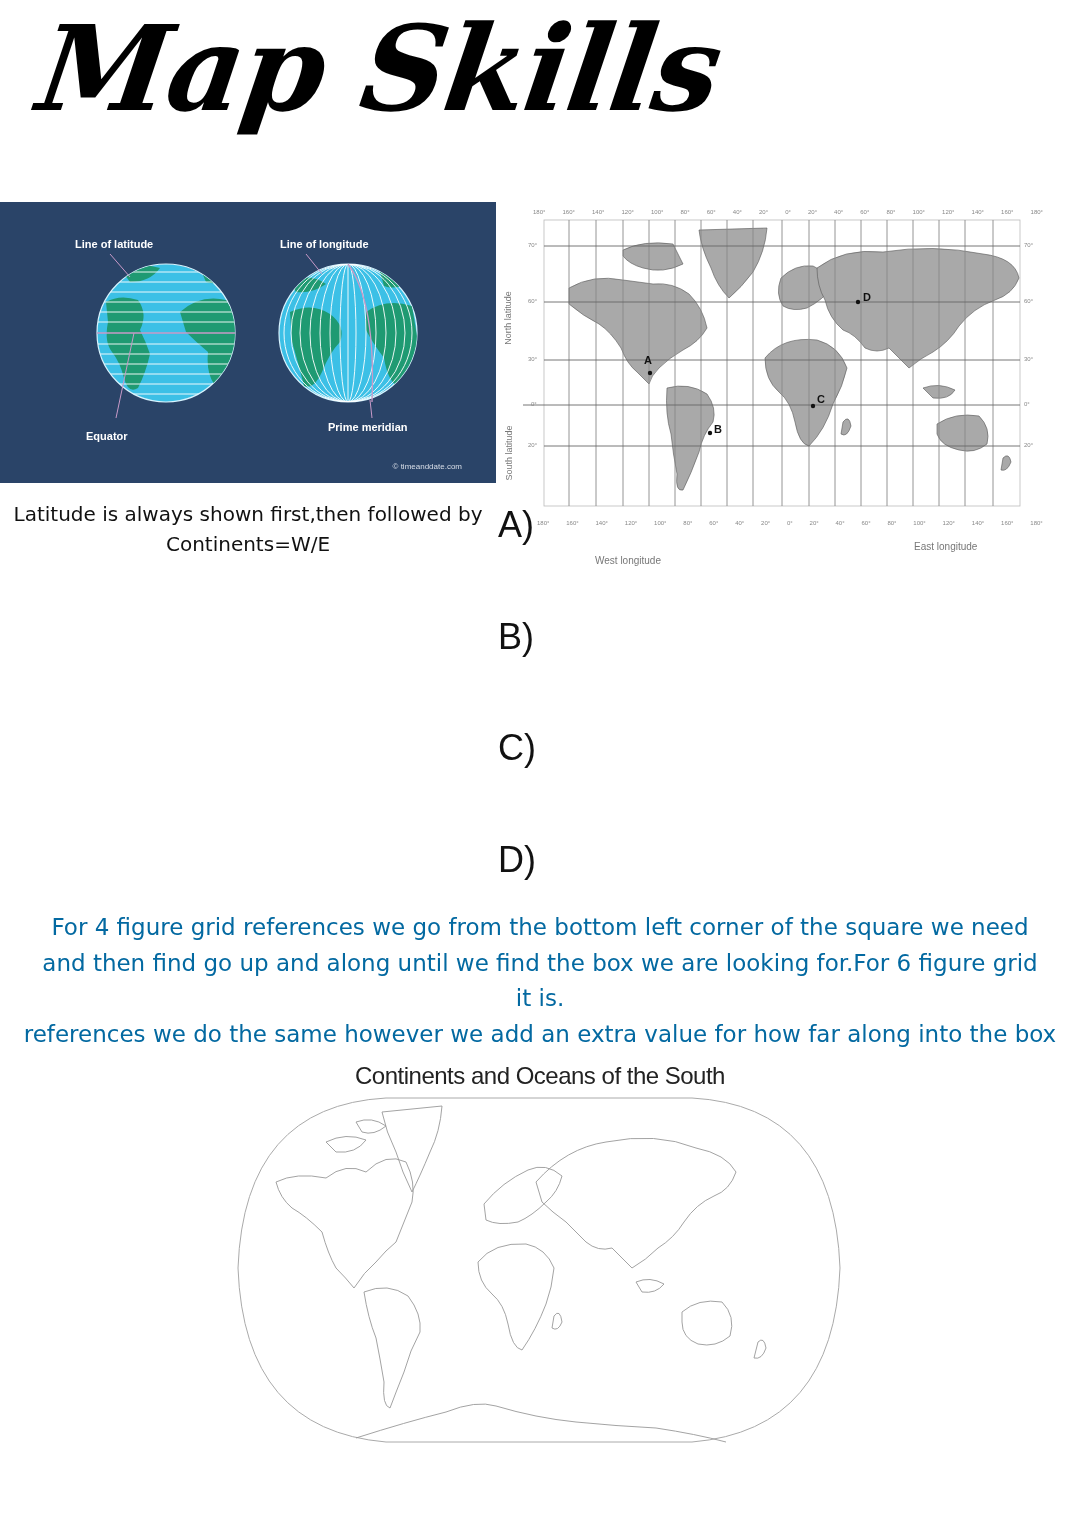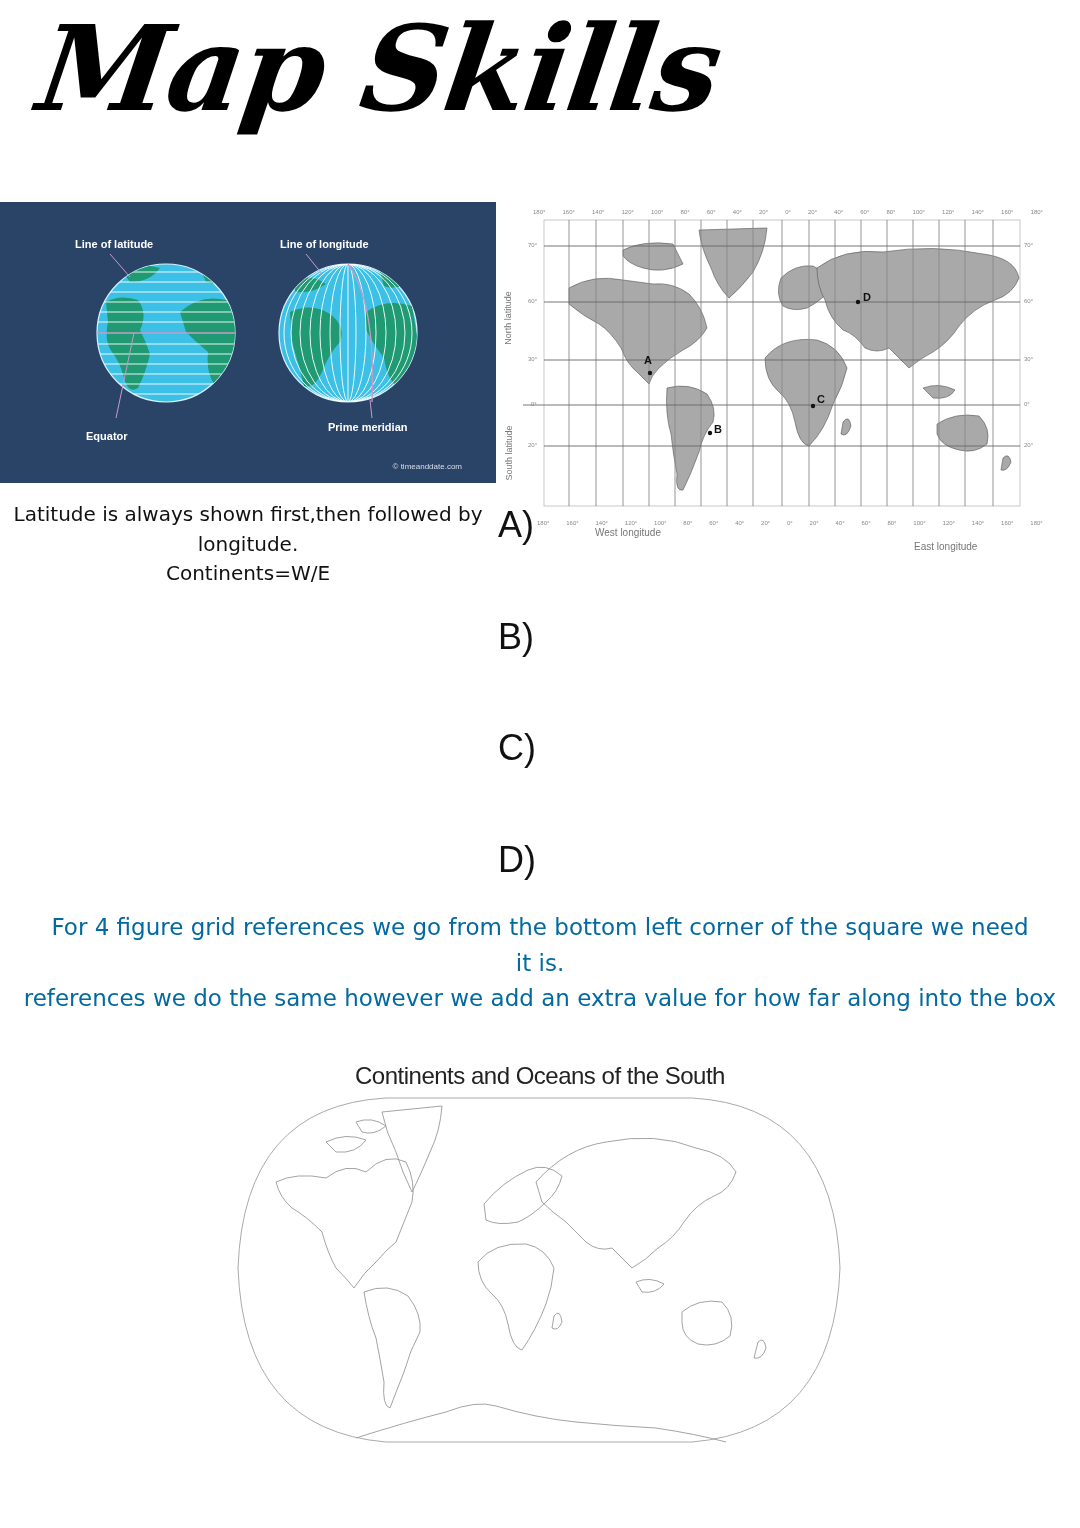--- a/index.html
+++ b/index.html
@@ -84,21 +84,20 @@
       <path d="M348 62 Q376 100 372 200" stroke="#c89ac8" stroke-width="1.3" fill="none"></path>
       <line x1="306" y1="52" x2="322" y2="72" stroke="#c89ac8" stroke-width="1"></line>
       <line x1="370" y1="198" x2="372" y2="216" stroke="#c89ac8" stroke-width="1"></line>
     </g>
   </svg>
   <span class="credit">© timeanddate.com</span>
 </div>
 
 <div class="abs left-notes">
   <div>Latitude is always shown first,then followed by</div>
-  <div>longitude.</div>
   <div>Continents=W/E</div>
 </div>
 
 <div class="abs grid-map">
   <svg width="560" height="350">
     <rect x="41" y="12" width="476" height="286" fill="#ffffff" stroke="#bbbbbb" stroke-width="0.8"></rect>
 
     <g fill="#a9a9a9" stroke="#555" stroke-width="0.6">
 
       <path d="M66 80 Q90 66 120 72 L150 76 Q170 74 186 86 Q200 100 204 120 Q196 134 180 142 Q166 150 156 160 Q148 168 146 176 Q140 170 134 164 Q124 156 118 140 Q108 124 96 116 Q80 108 66 96 Z"></path>
@@ -217,31 +216,32 @@
   <span style="position:absolute;left:25px;top:234px;font:6px 'Liberation Sans',sans-serif;color:#888;">20°</span>
   
   <span style="position:absolute;left:521px;top:34px;font:6px 'Liberation Sans',sans-serif;color:#888;">70°</span>
   <span style="position:absolute;left:521px;top:90px;font:6px 'Liberation Sans',sans-serif;color:#888;">60°</span>
   <span style="position:absolute;left:521px;top:148px;font:6px 'Liberation Sans',sans-serif;color:#888;">30°</span>
   <span style="position:absolute;left:521px;top:193px;font:6px 'Liberation Sans',sans-serif;color:#888;">0°</span>
   <span style="position:absolute;left:521px;top:234px;font:6px 'Liberation Sans',sans-serif;color:#888;">20°</span>
   
   <span style="position:absolute;left:-22px;top:105px;transform:rotate(-90deg);font:9px 'Liberation Sans',sans-serif;color:#777;white-space:nowrap;">North latitude</span>
   <span style="position:absolute;left:-22px;top:240px;transform:rotate(-90deg);font:9px 'Liberation Sans',sans-serif;color:#777;white-space:nowrap;">South latitude</span>
-  <span style="position:absolute;left:92px;top:319px;font:10px 'Liberation Sans',sans-serif;color:#777;">West longitude</span>
+  <span style="position:absolute;left:92px;top:347px;font:10px 'Liberation Sans',sans-serif;color:#777;">West longitude</span>
   <span style="position:absolute;left:376px;top:333px;font:10px 'Liberation Sans',sans-serif;color:#777;padding-left:35px;">East longitude</span>
 </div>
 
 <span class="letter-label" style="top:504px;">A)</span>
 <span class="letter-label" style="top:616px;">B)</span>
 <span class="letter-label" style="top:727px;">C)</span>
 <span class="letter-label" style="top:839px;">D)</span>
 
 <div class="abs grid-text">
   <div>For 4 figure grid references we go from the bottom left corner of the square we need</div>
+  <div>and then find go up and along until we find the box we are looking for.For 6 figure grid</div>
   <div>it is.</div>
   <div>references we do the same however we add an extra value for how far along into the box</div>
 </div>
 
 <div class="abs outline-title">Continents and Oceans of the South</div>
 <div class="abs outline-map">
   <svg width="606" height="352">
     <path d="M150 6 L456 6 Q598 14 604 176 Q598 338 456 350 L150 350 Q8 338 2 176 Q8 14 150 6 Z" fill="#fff" stroke="#aaa" stroke-width="1"></path>
     <g fill="none" stroke="#999" stroke-width="0.9">
 

